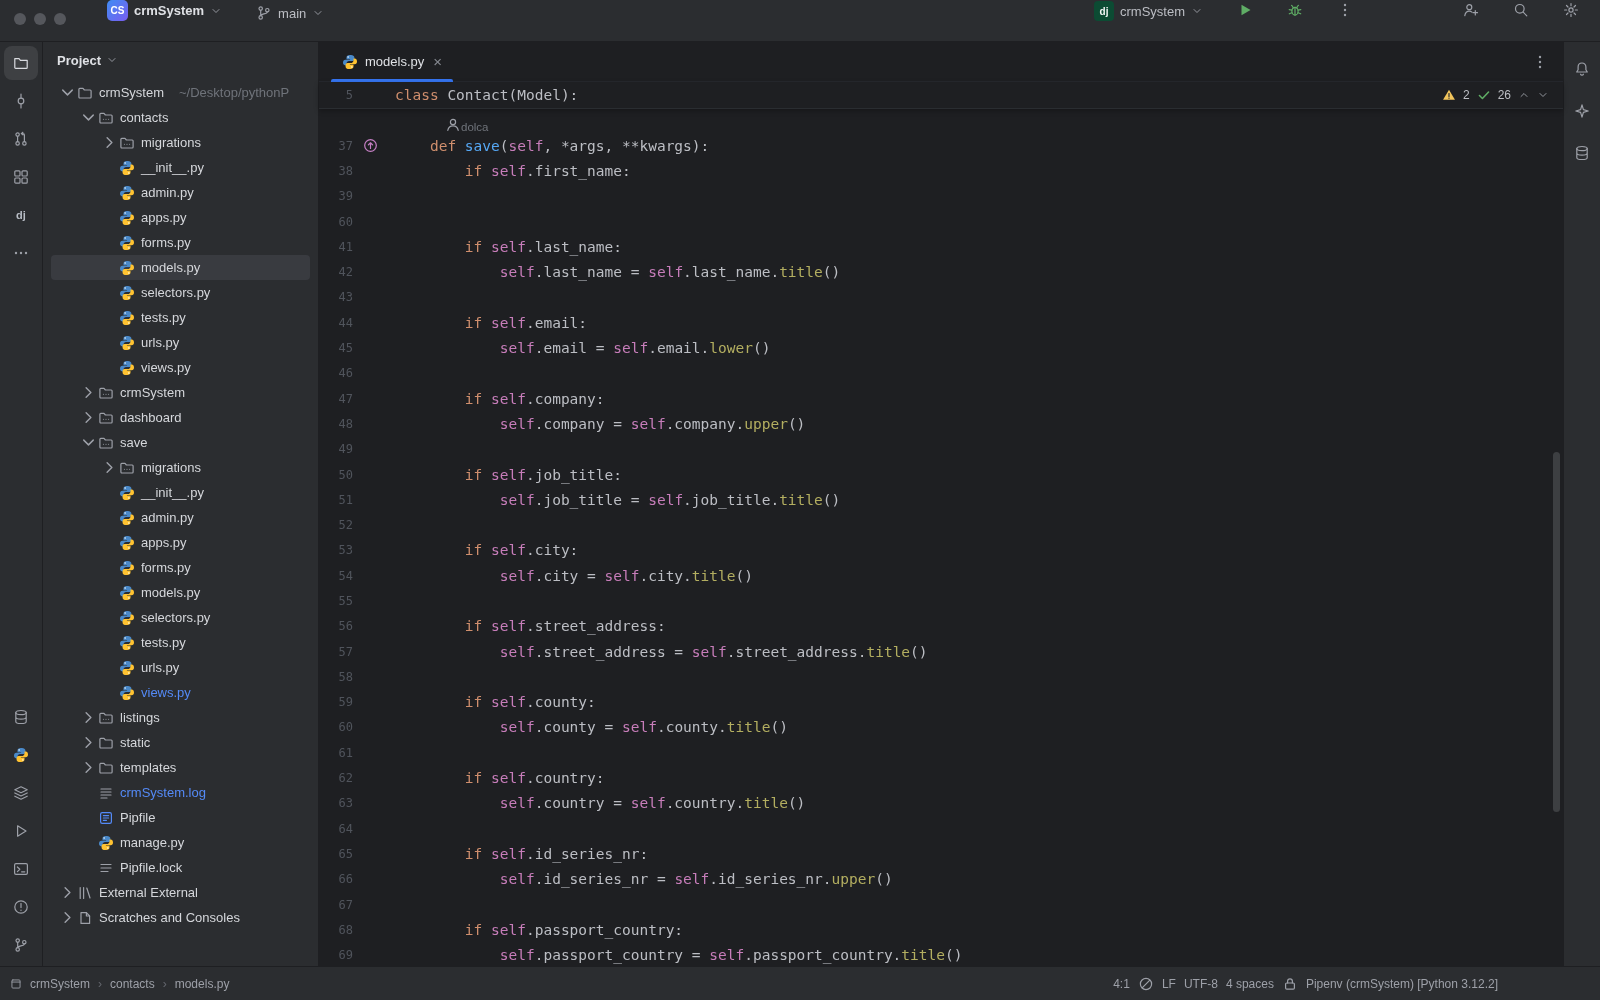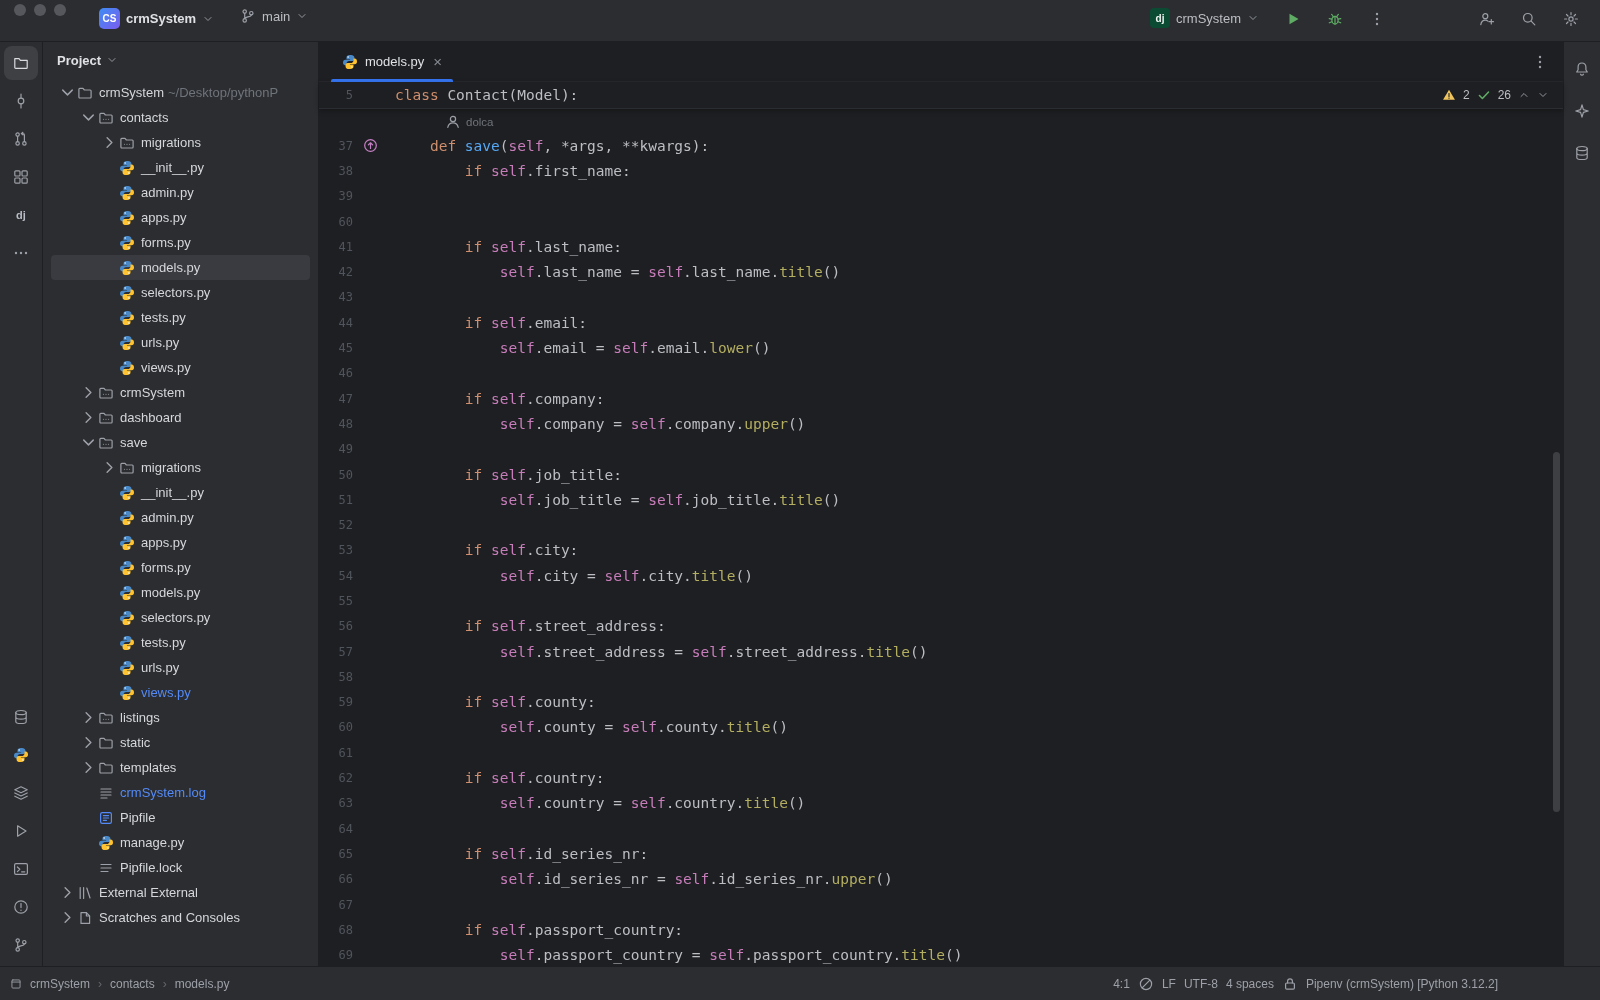--- a/index.html
+++ b/index.html
@@ -2,21 +2,21 @@
 <html><head>
 <meta charset="utf-8">
 <style>
   html,body{margin:0;padding:0;width:1600px;height:1000px;overflow:hidden;background:#1e1f22}
   *{box-sizing:border-box}
   .app{display:flex;flex-direction:column;width:1600px;height:1000px;
        font-family:"Liberation Sans","DejaVu Sans",sans-serif;font-size:13px;color:#bcbec4}
 
   
   .titlebar{height:42px;min-height:42px;background:#2b2d30;border-bottom:1px solid #1e1f22;
-            display:flex;align-items:flex-start;padding:4px 14px;gap:12px}
+            display:flex;align-items:flex-end;padding:16px 14px;gap:20px}
   .traffic{display:flex;gap:8px;margin-right:14px}
   .dot{width:12px;height:12px;border-radius:50%;background:#55575c;cursor:pointer}
   .proj-widget,.branch-widget,.run-widget{display:flex;align-items:center;gap:6px;padding:4px 7px;border-radius:6px;cursor:pointer}
   .cs-badge{width:21px;height:21px;border-radius:5px;background:linear-gradient(135deg,#3f8cf3,#7a5df0);
             color:#fff;font-size:10px;font-weight:700;display:flex;align-items:center;justify-content:center}
   .tb-name{color:#dfe1e5;font-weight:600}
   .tb-branch{color:#bcbec4}
   .tb-spacer{flex:1}
   .dj-badge{width:20px;height:20px;border-radius:4px;background:#0c4b33;color:#f2f5f4;font-size:10px;
             font-weight:700;display:flex;align-items:center;justify-content:center}
@@ -43,21 +43,21 @@
                  display:flex;flex-direction:column;overflow:hidden}
   .panel-header{height:36px;min-height:36px;display:flex;align-items:center;gap:5px;padding:0 14px;
                 color:#dfe1e5;font-weight:600;cursor:pointer}
   .tree{flex:1;overflow:hidden;padding-top:2px}
   .tree-row{height:25px;display:flex;align-items:center;margin:0 8px;border-radius:4px;cursor:pointer;overflow:hidden}
   .tree-row.selected{background:#393b40}
   .chev{width:19px;height:16px;min-width:19px;display:flex;align-items:center;justify-content:center}
   .ticon{width:16px;height:16px;min-width:16px;margin-right:6px;display:flex;align-items:center;justify-content:center}
   .tlabel{color:#d5d7db;white-space:nowrap}
   .tlabel.modified{color:#548af7}
-  .thint{color:#6f737a;margin-left:4px;white-space:nowrap;overflow:hidden}
+  .thint{color:#6f737a;margin-left:15px;white-space:nowrap;overflow:hidden}
 
   
   .editor{flex:1;display:flex;flex-direction:column;background:#1e1f22;min-width:0;position:relative}
   .tab-bar{height:40px;min-height:40px;display:flex;align-items:stretch;border-bottom:1px solid #26282e;padding-left:12px}
   .tab{display:flex;align-items:center;gap:7px;padding:0 11px;position:relative;color:#dfe1e5;cursor:pointer}
   .tab.active::after{content:"";position:absolute;left:0;right:0;bottom:-1px;height:3px;background:#3574f0;border-radius:2px 2px 0 0}
   .tab-close{color:#868a91;font-size:15px;line-height:1;margin-left:2px;cursor:pointer}
   .tab-spacer{flex:1}
   .tab-bar .tb-btn{align-self:center;margin-right:8px}
 
@@ -72,21 +72,21 @@
   .tk-fn{color:#56a8f5}
   .tk-self{color:#c77dba}
   .tk-call{color:#b3ae60}
   .tk-txt{color:#bcbec4}
   .inspections{margin-left:auto;margin-right:14px;display:flex;align-items:center;gap:7px;cursor:pointer}
   .insp-count{font-size:12px;color:#bcbec4}
   .inspections .icon svg{width:14px;height:14px}
   .inspections .icon.sm svg{width:12px;height:12px}
 
   .code-scroll{flex:1;position:relative;overflow:hidden;padding-top:2px}
-  .inlay-row{height:22px;display:flex;align-items:center;gap:5px;padding-left:126px;color:#6f737a;font-size:11.5px;cursor:pointer}
+  .inlay-row{height:22px;display:flex;align-items:flex-end;padding-left:126px;color:#6f737a;font-size:11.5px;cursor:pointer}
   .inlay-row svg{width:12px;height:12px}
   .code-line{height:25.3px;display:flex;align-items:center;cursor:text}
   .scroll-thumb{position:absolute;right:3px;top:40%;width:7px;height:42%;
                 background:rgba(171,176,183,.22);border-radius:4px;cursor:pointer}
 
   
   .status-bar{height:34px;min-height:34px;background:#2b2d30;border-top:1px solid #1e1f22;
               display:flex;align-items:center;padding:0 10px;font-size:12px;color:#9da0a8}
   .crumbs{display:flex;align-items:center;gap:8px}
   .crumb{cursor:pointer}

